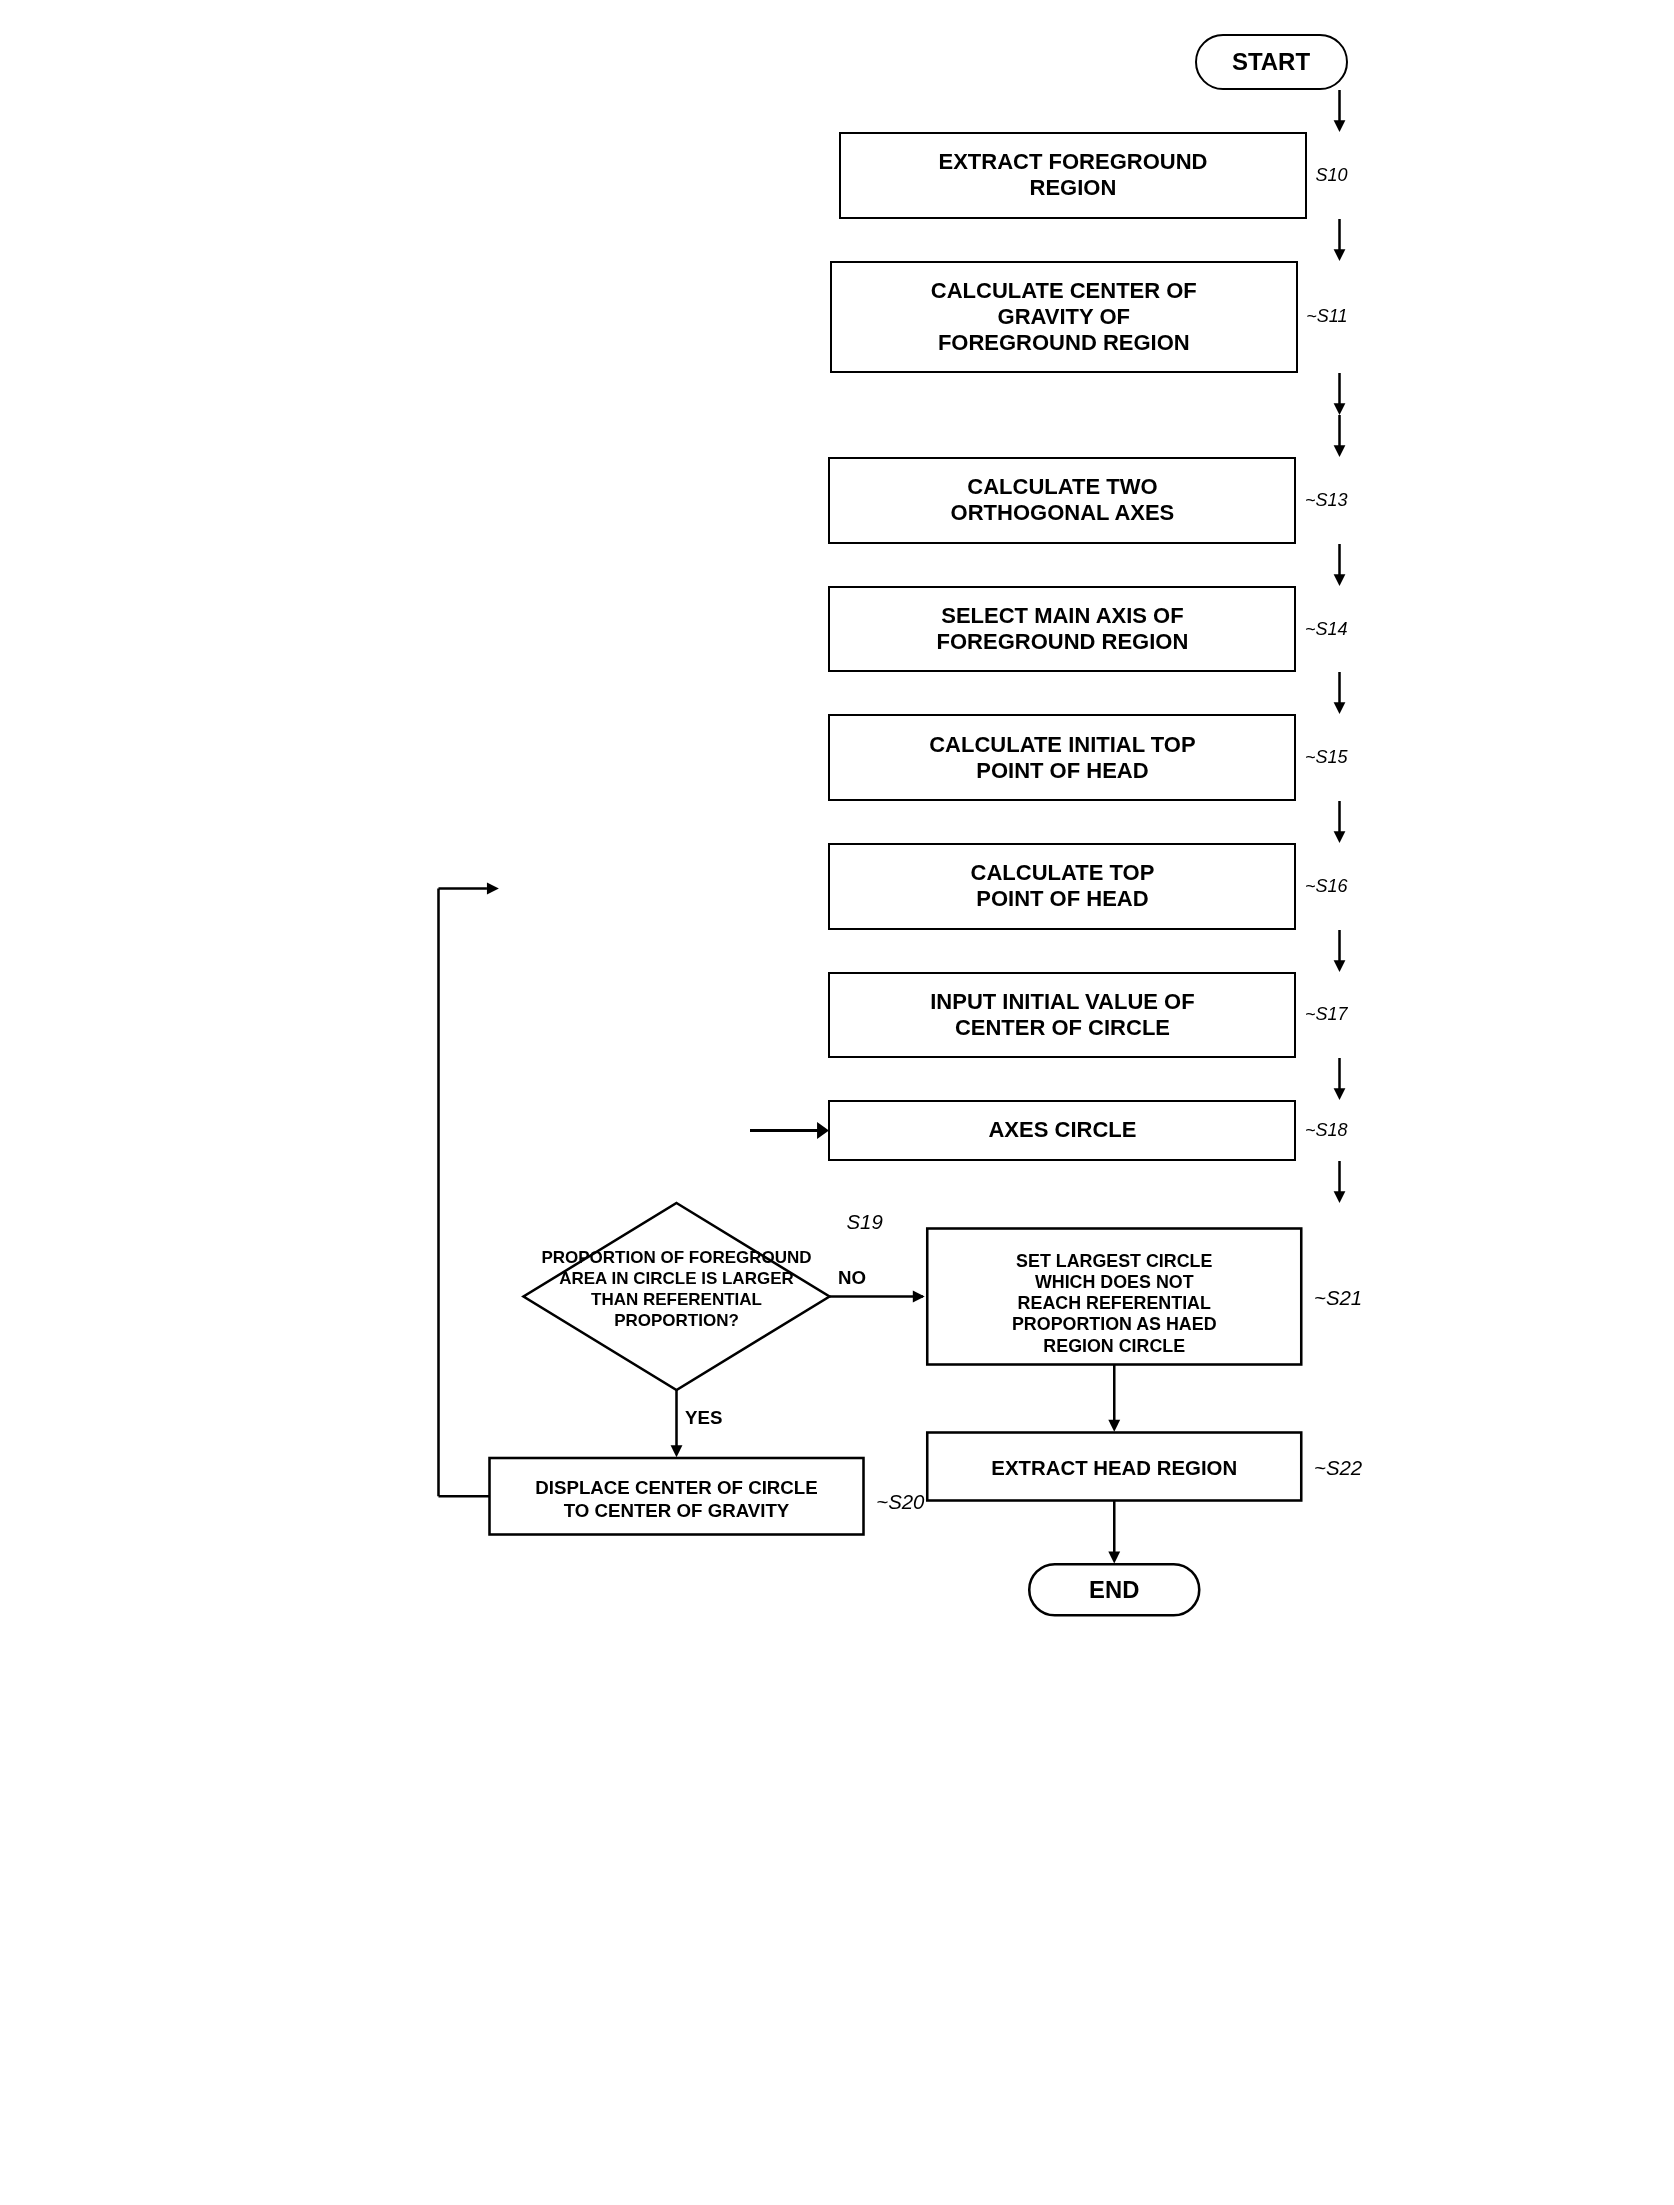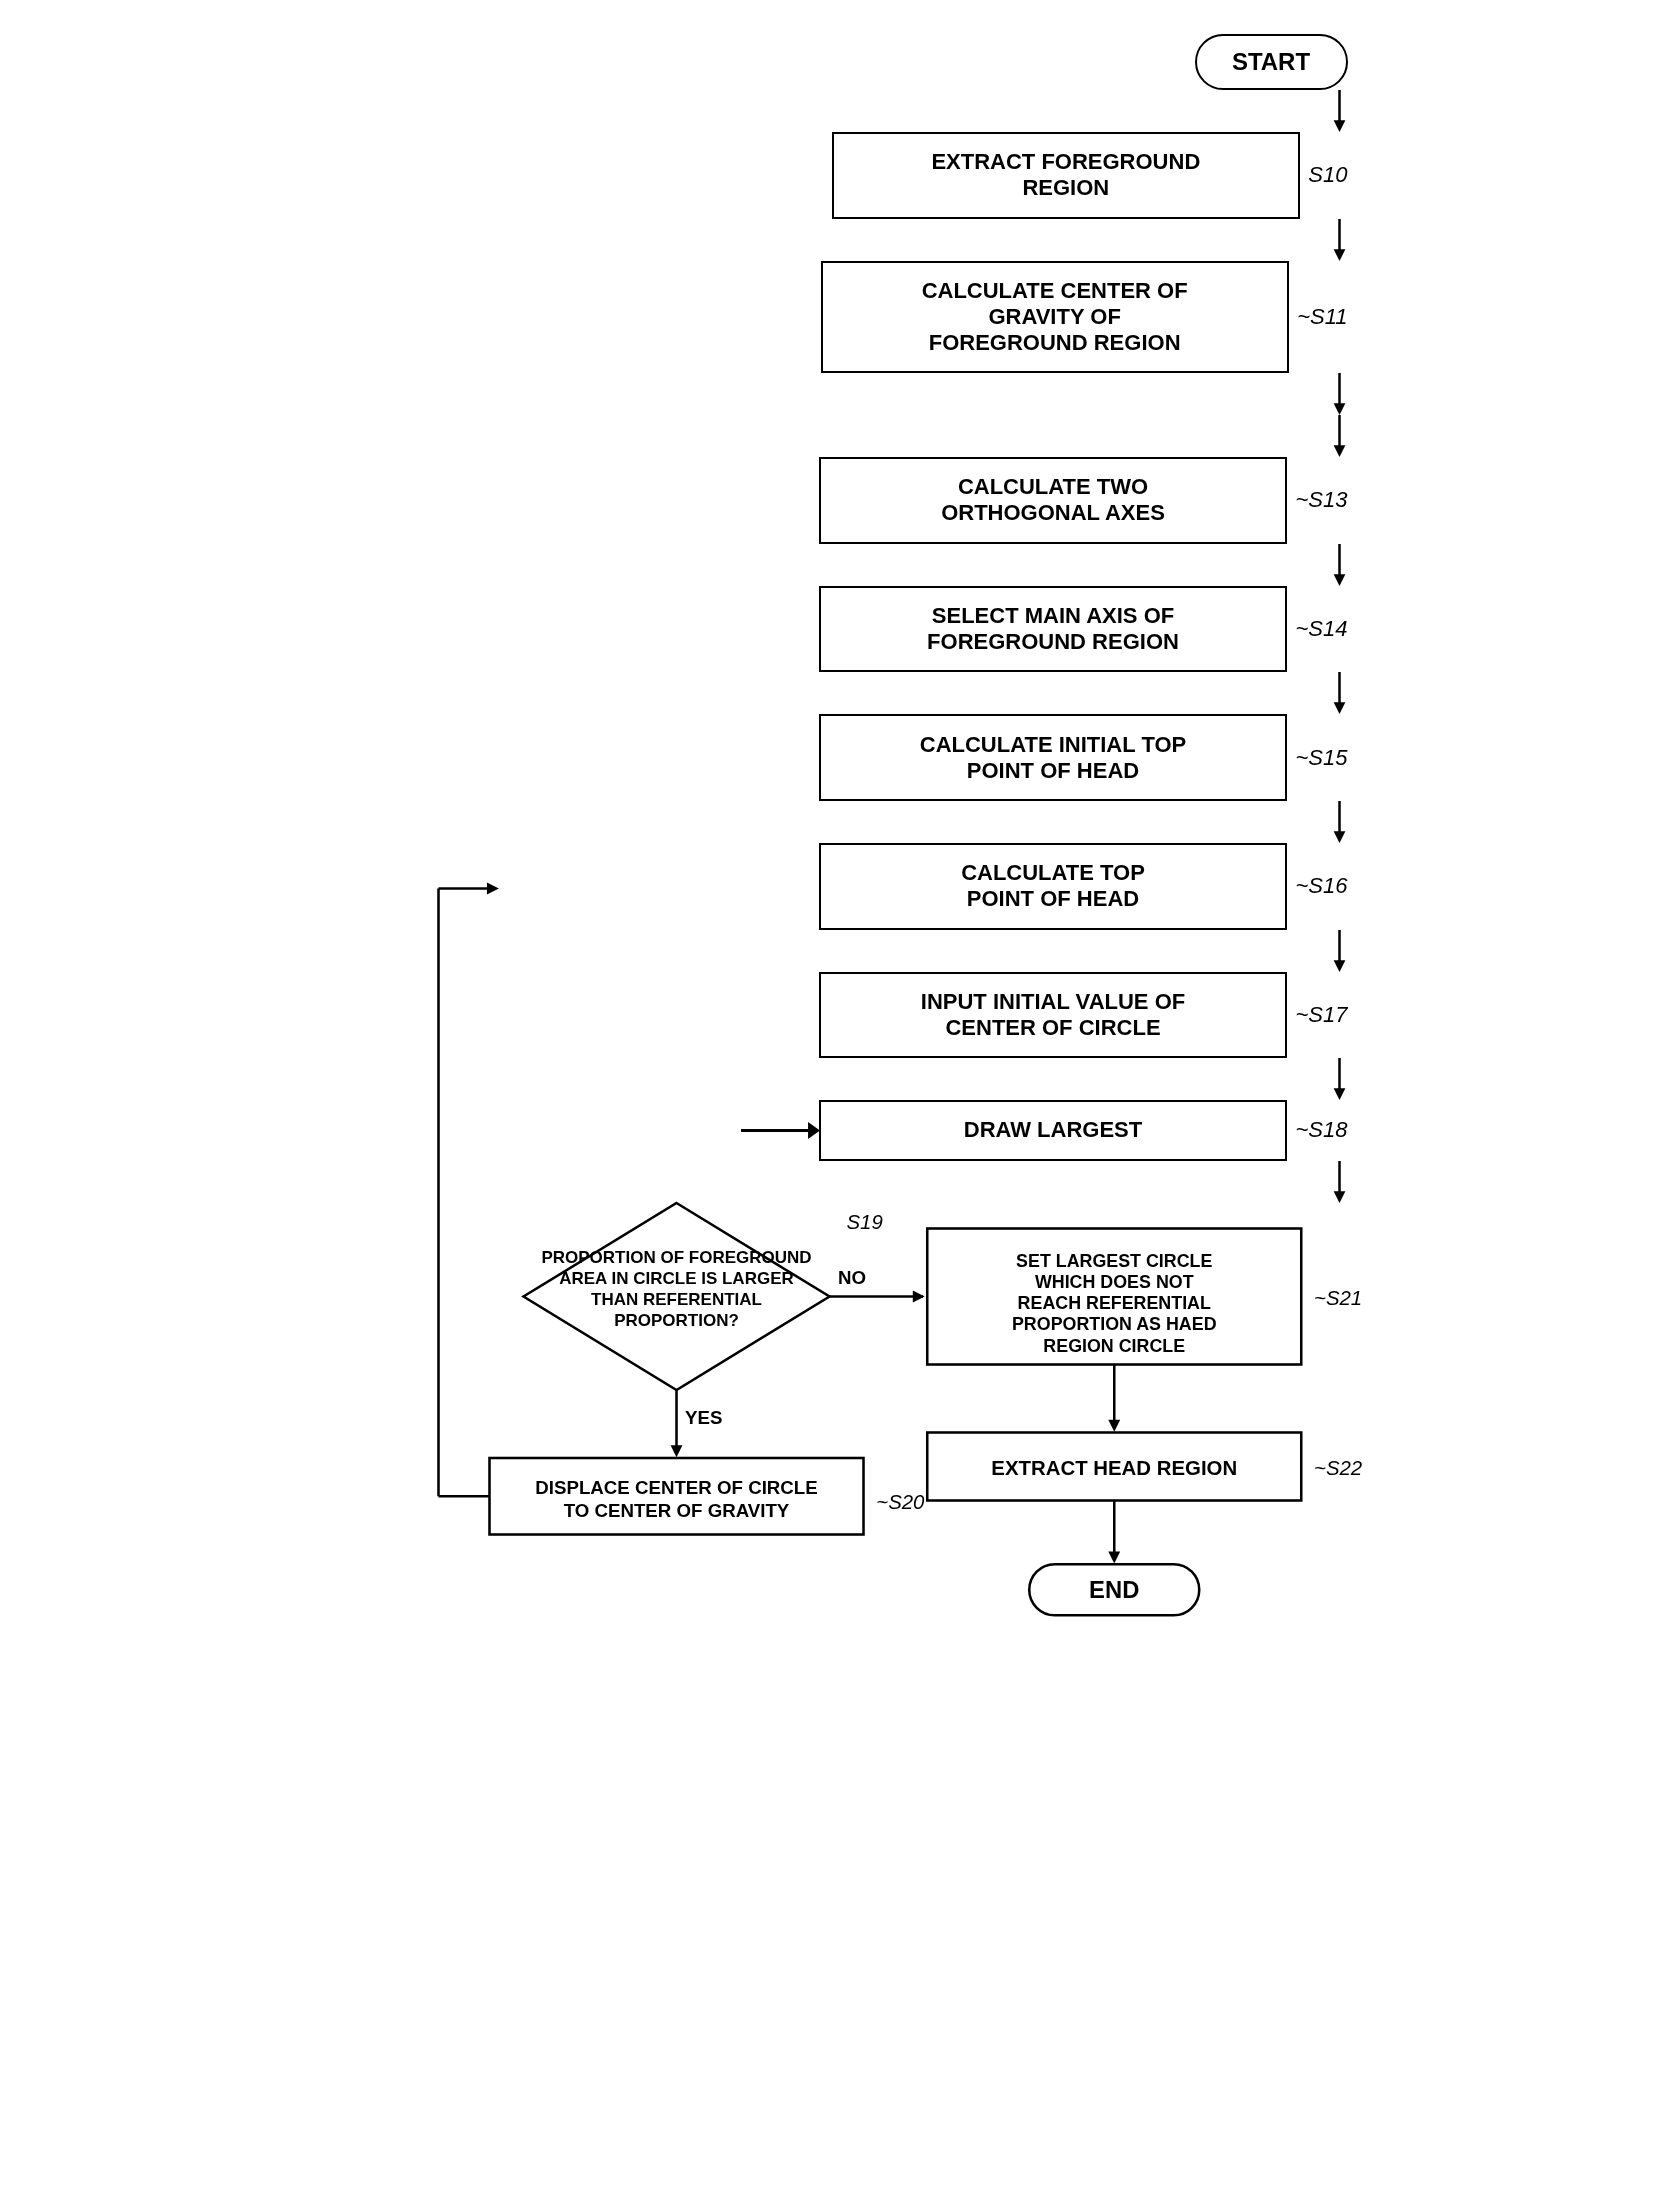--- a/index.html
+++ b/index.html
@@ -48,21 +48,21 @@
       flex-direction: column;
       align-items: center;
     }
 
     .step-with-label {
       display: flex;
       align-items: center;
       gap: 8.5px;
     }
     .step-label {
-      font-size: 22px;
+      font-size: 18px;
       font-style: italic;
       white-space: nowrap;
     }
   </style>
 </head>
 <body>
 
 <div class="flowchart">
 
   <div class="step-container">
@@ -150,21 +150,21 @@
     <polygon points="3,36 17,36 10,50" fill="#000"></polygon>
   </svg>
 
   <div style="display:flex; align-items:center; position:relative;">
 
     <div style="width:68px; height:2.5px; background:#000;"></div>
     <svg width="12" height="17" style="margin-left:-0.8px; margin-right:-0.8px;" viewBox="0 0 14 20">
       <polygon points="0,0 0,20 14,10" fill="#000"></polygon>
     </svg>
     <div class="step-with-label">
-      <div class="process">DRAW LARGEST</div>
+      <div class="process">AXES CIRCLE</div>
       <div class="step-label">~S18</div>
     </div>
   </div>
 
   <svg width="17" height="42" viewBox="0 0 20 50">
     <line x1="10" y1="0" x2="10" y2="38" stroke="#000" stroke-width="3"></line>
     <polygon points="3,36 17,36 10,50" fill="#000"></polygon>
   </svg>
 
   <svg width="935" height="595" style="overflow:visible;" viewBox="0 0 1100 700">

